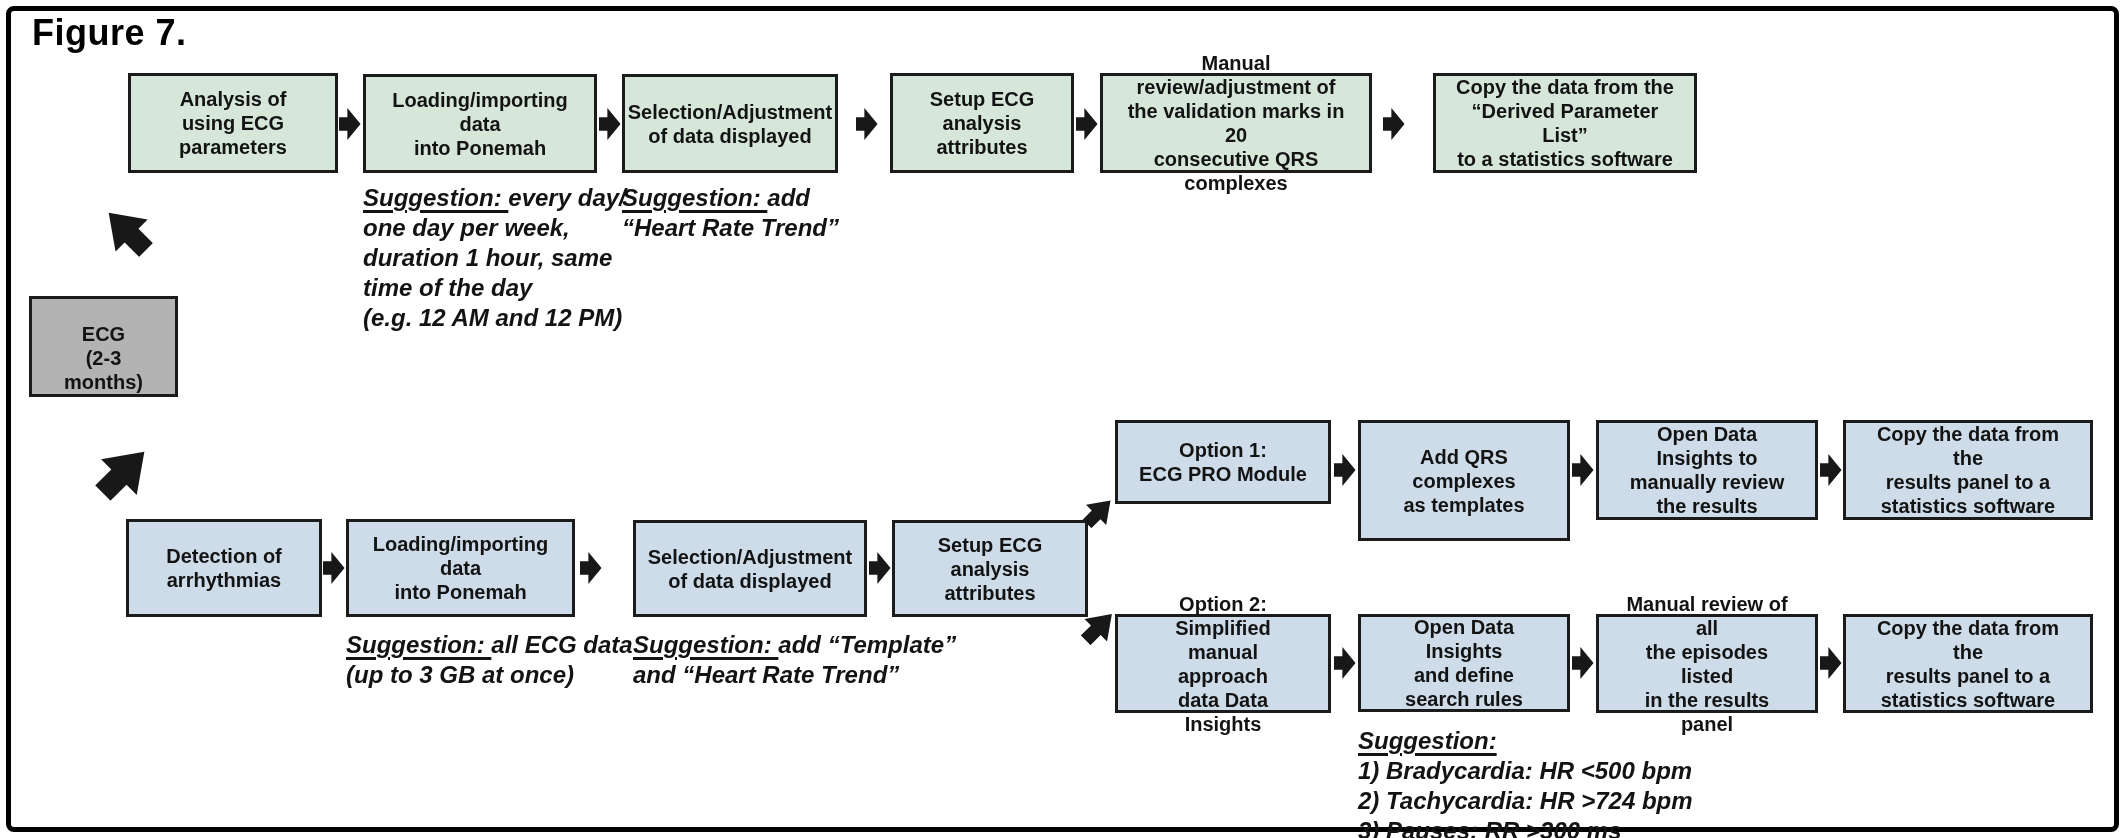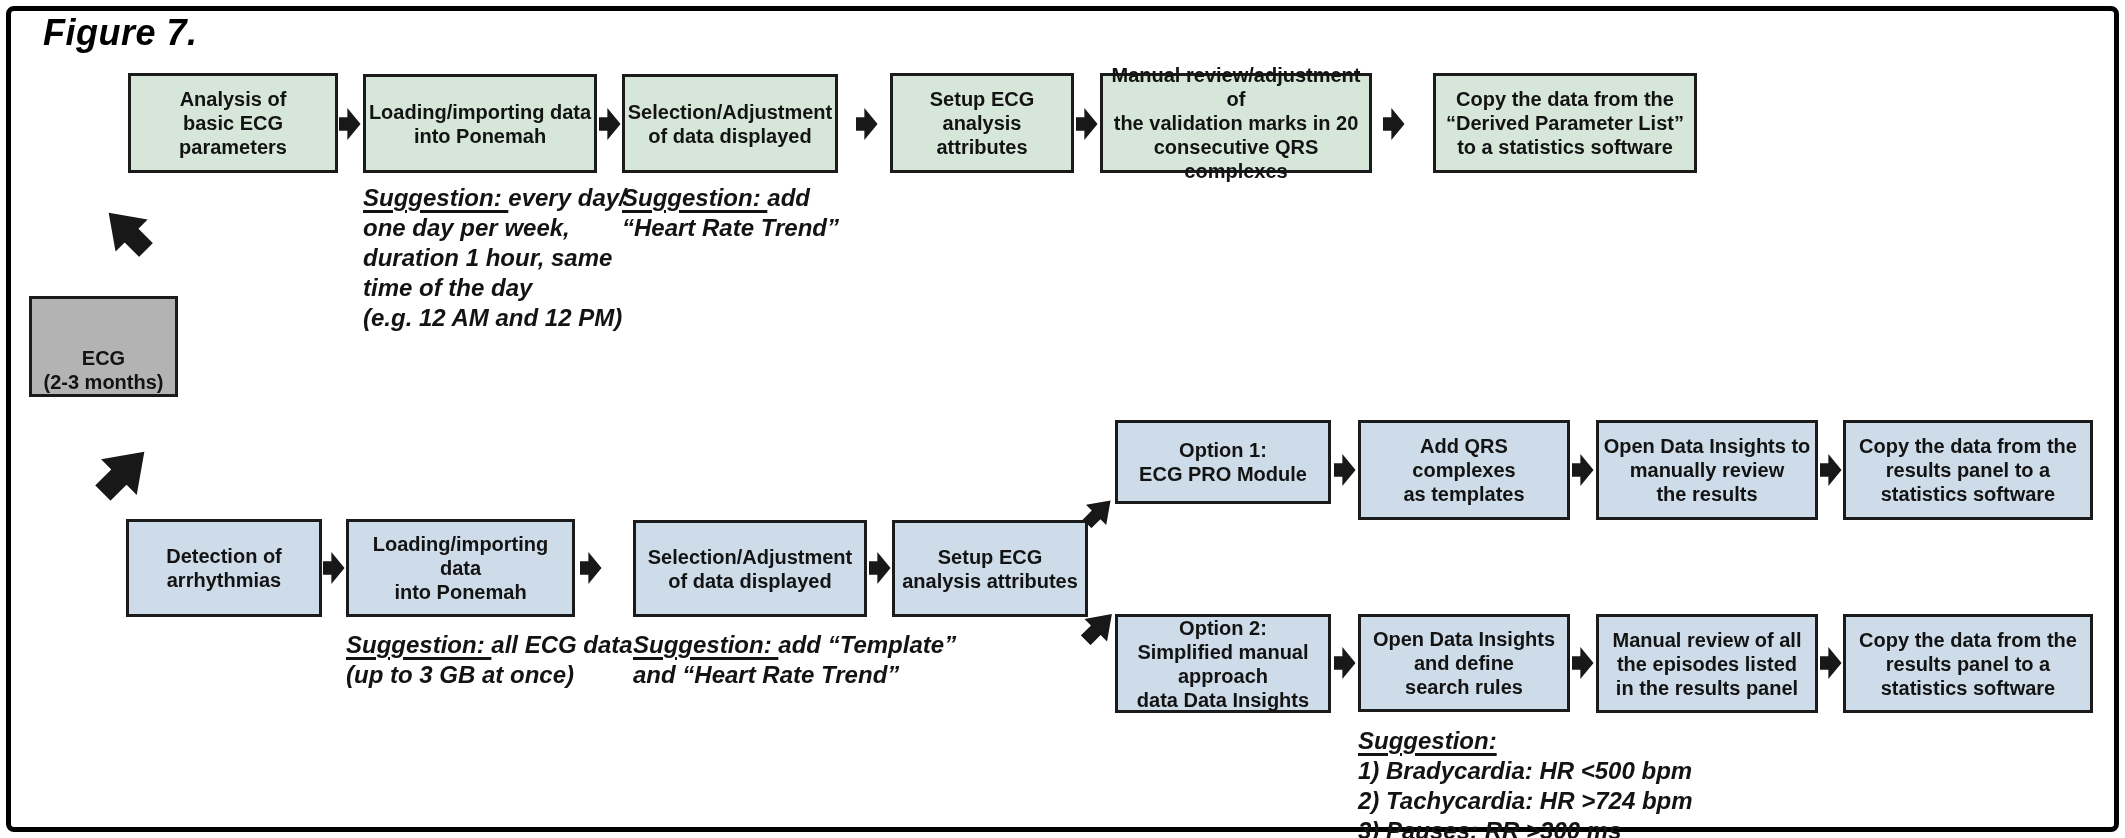--- a/index.html
+++ b/index.html
@@ -5,28 +5,27 @@
   html,body{margin:0;padding:0;}
   body{
     width:2125px;height:838px;background:#ffffff;position:relative;
     font-family:"Liberation Sans", sans-serif;color:#111;overflow:hidden;
   }
   .frame{
     position:absolute;left:6px;top:6px;width:2113px;height:826px;
     border:5px solid #000;border-radius:8px;box-sizing:border-box;background:#fff;
   }
   .fig-title{
-    position:absolute;left:43px;top:12px;font-size:36px;font-weight:bold;color:#000;
+    position:absolute;left:32px;top:12px;font-size:36px;font-weight:bold;color:#000;
     letter-spacing:0.5px;
-    font-style:italic;
   }
   .box{
     position:absolute;border:3px solid #1b1b1b;box-sizing:border-box;
     display:flex;align-items:center;justify-content:center;text-align:center;
-    font-weight:bold;font-size:20px;line-height:1.2;color:#131313;padding:0 2px;
+    font-weight:bold;font-size:20px;line-height:1.2;color:#131313;padding:0 20px;
   }
   .lbl{white-space:pre-line;}
   .green{background:var(--green,#d6e7da);}
   .blue{background:var(--blue,#cddce8);}
   .gray{background:var(--gray,#b3b3b3);align-items:flex-end;}
   .sug{
     position:absolute;font-weight:bold;font-style:italic;font-size:24px;
     line-height:1.25;color:#131313;
   }
   .sug .pfx{text-decoration:underline;text-decoration-thickness:2.5px;text-underline-offset:4px;}
@@ -34,21 +33,21 @@
   .arrow{position:absolute;fill:#181818;}
 </style>
 </head>
 <body>
 
 <div class="frame"></div>
 <div class="fig-title">Figure 7.</div>
 
 <div class="box green" style="left:128px;top:73px;width:210px;height:100px">
   <span class="lbl">Analysis of
-basic ECG
+using ECG
 parameters</span>
 </div>
 <div class="box green" style="left:363px;top:74px;width:234px;height:99px">
   <span class="lbl">Loading/importing data
 into Ponemah</span>
 </div>
 <div class="box green" style="left:622px;top:74px;width:216px;height:99px">
   <span class="lbl">Selection/Adjustment
 of data displayed</span>
 </div>
@@ -146,21 +145,21 @@
     <polygon points="0,32 38,32 38,8 98,50 38,92 38,68 0,68"></polygon>
   </svg>
 <svg class="arrow" viewBox="0 0 100 100" style="left:1080px;top:608px;width:38px;height:38px;transform:rotate(-45deg)">
     <polygon points="0,32 38,32 38,8 98,50 38,92 38,68 0,68"></polygon>
   </svg>
 
 <div class="box blue" style="left:1115px;top:420px;width:216px;height:84px">
   <span class="lbl">Option 1:
 ECG PRO Module</span>
 </div>
-<div class="box blue" style="left:1358px;top:420px;width:212px;height:100px">
+<div class="box blue" style="left:1358px;top:420px;width:212px;height:121px">
   <span class="lbl">Add QRS
 complexes
 as templates</span>
 </div>
 <div class="box blue" style="left:1596px;top:420px;width:222px;height:100px">
   <span class="lbl">Open Data Insights to
 manually review
 the results</span>
 </div>
 <div class="box blue" style="left:1843px;top:420px;width:250px;height:100px">

